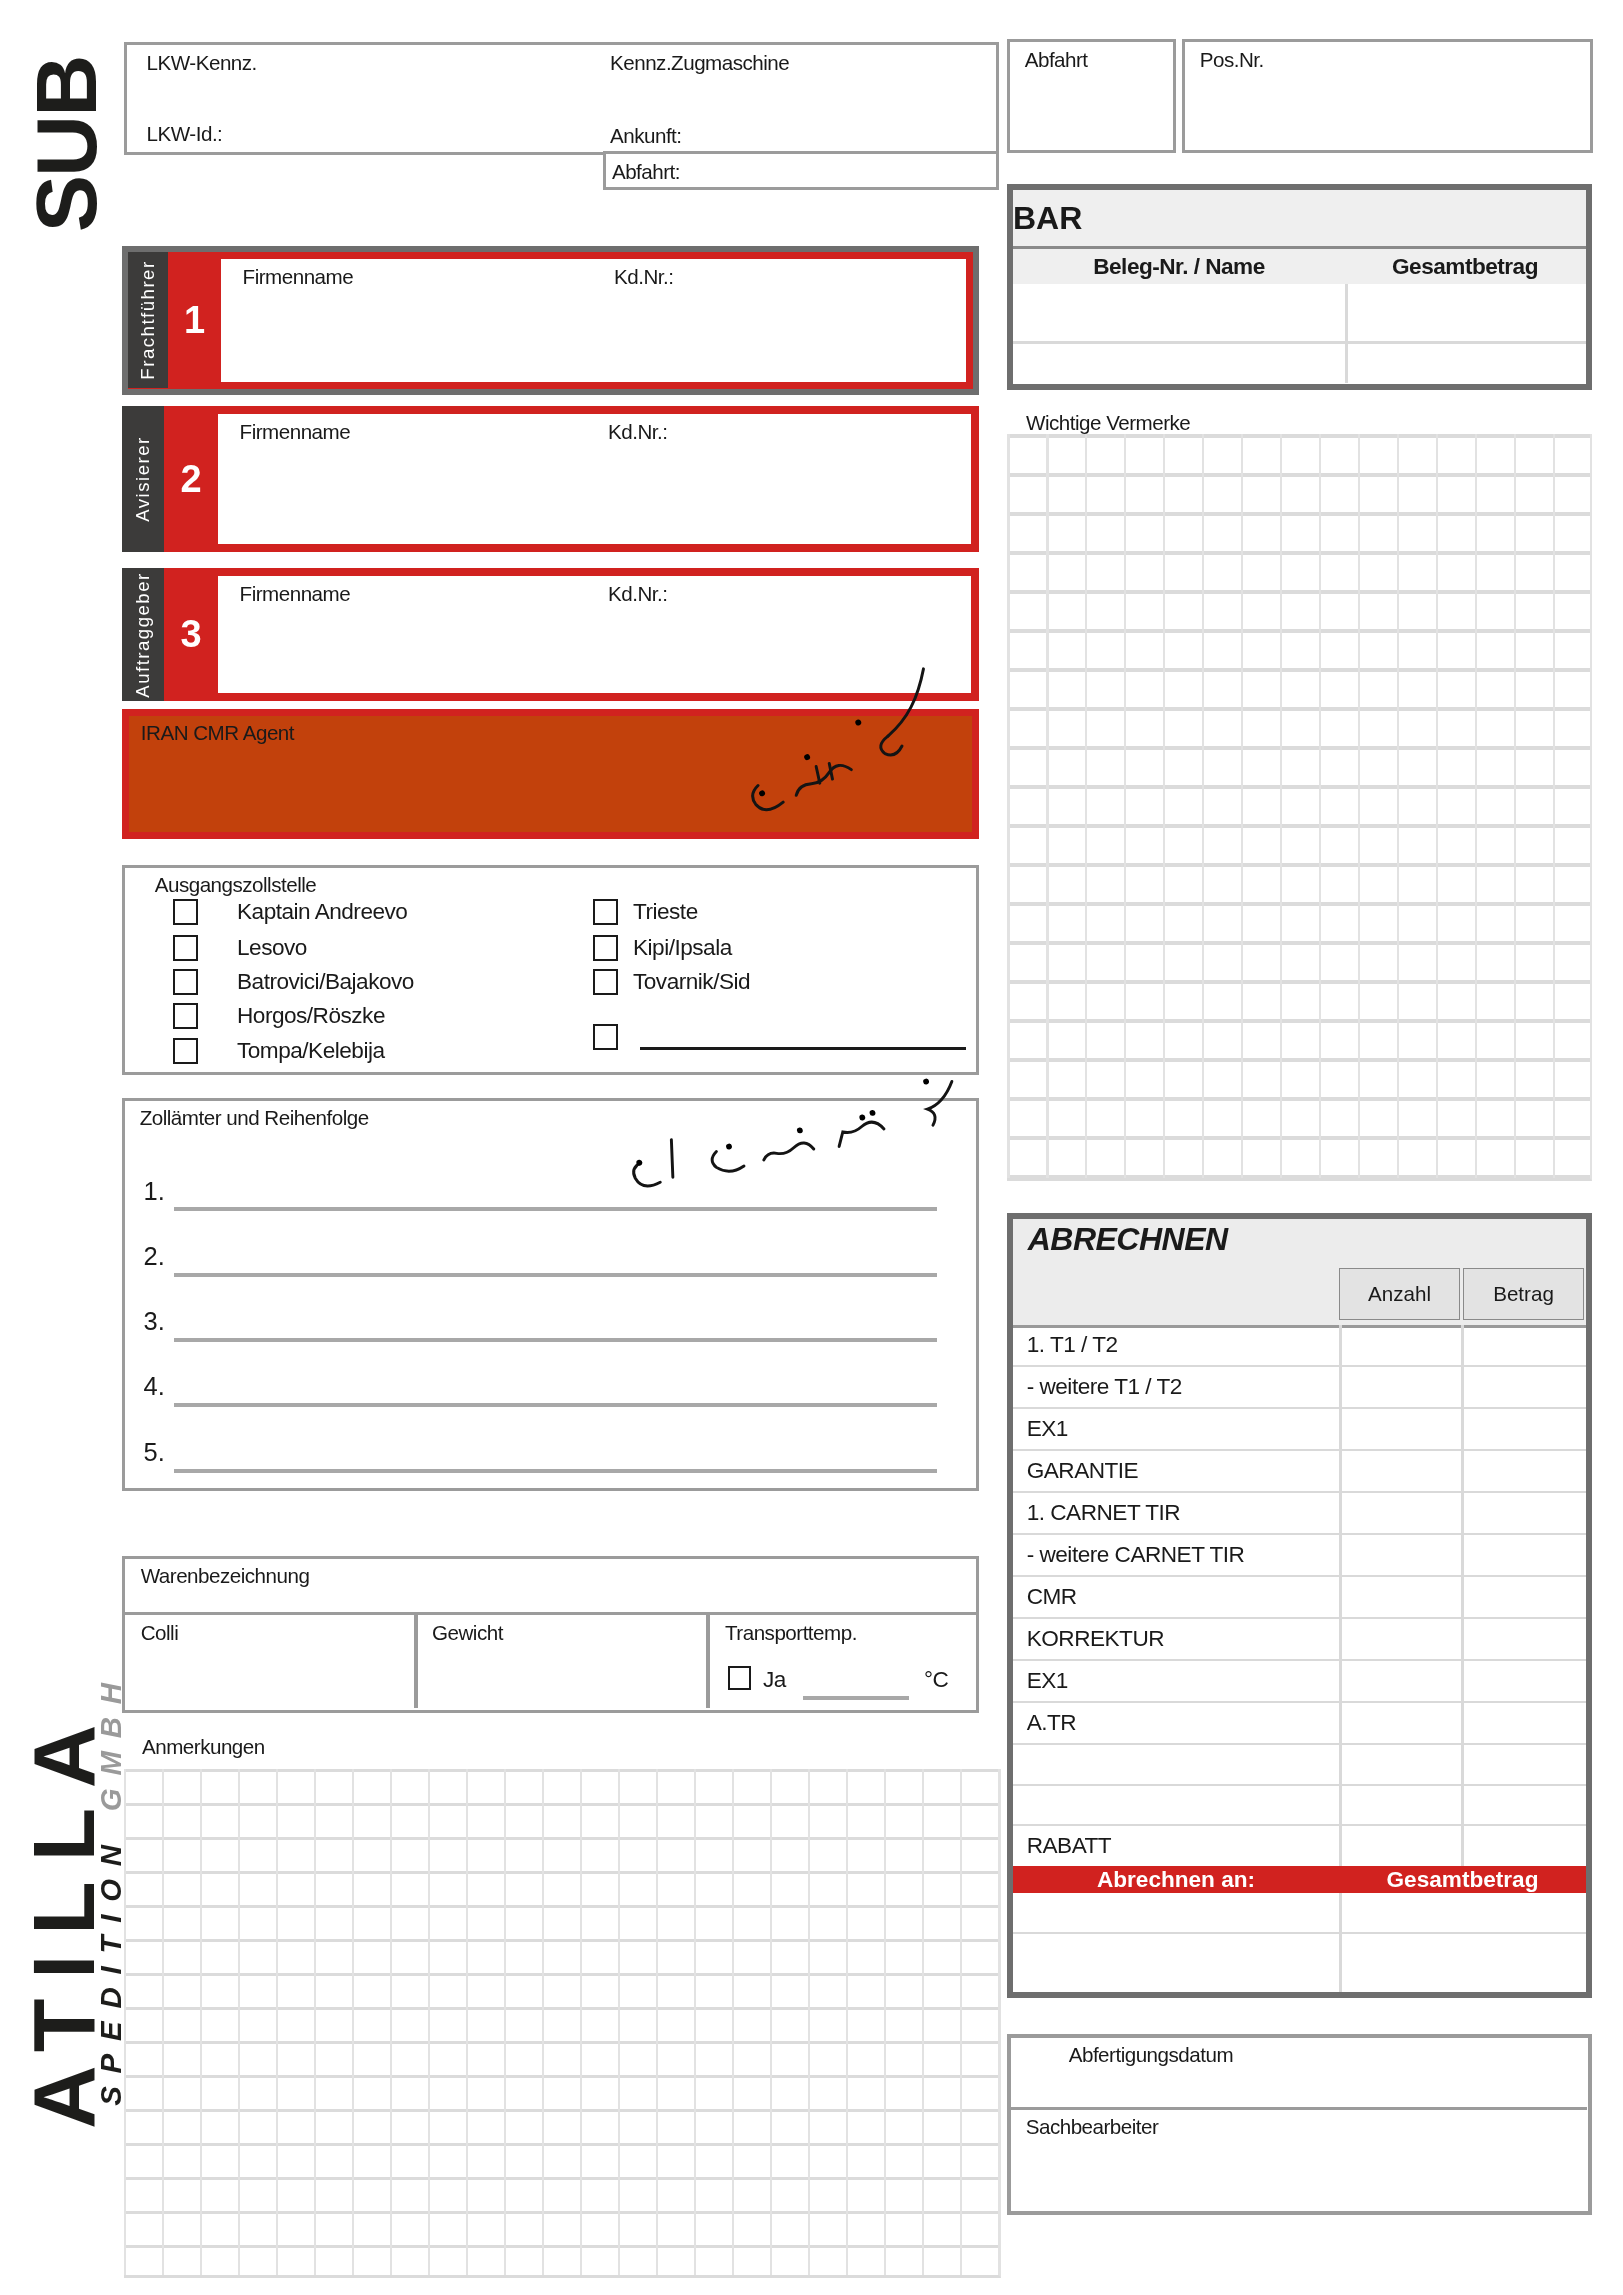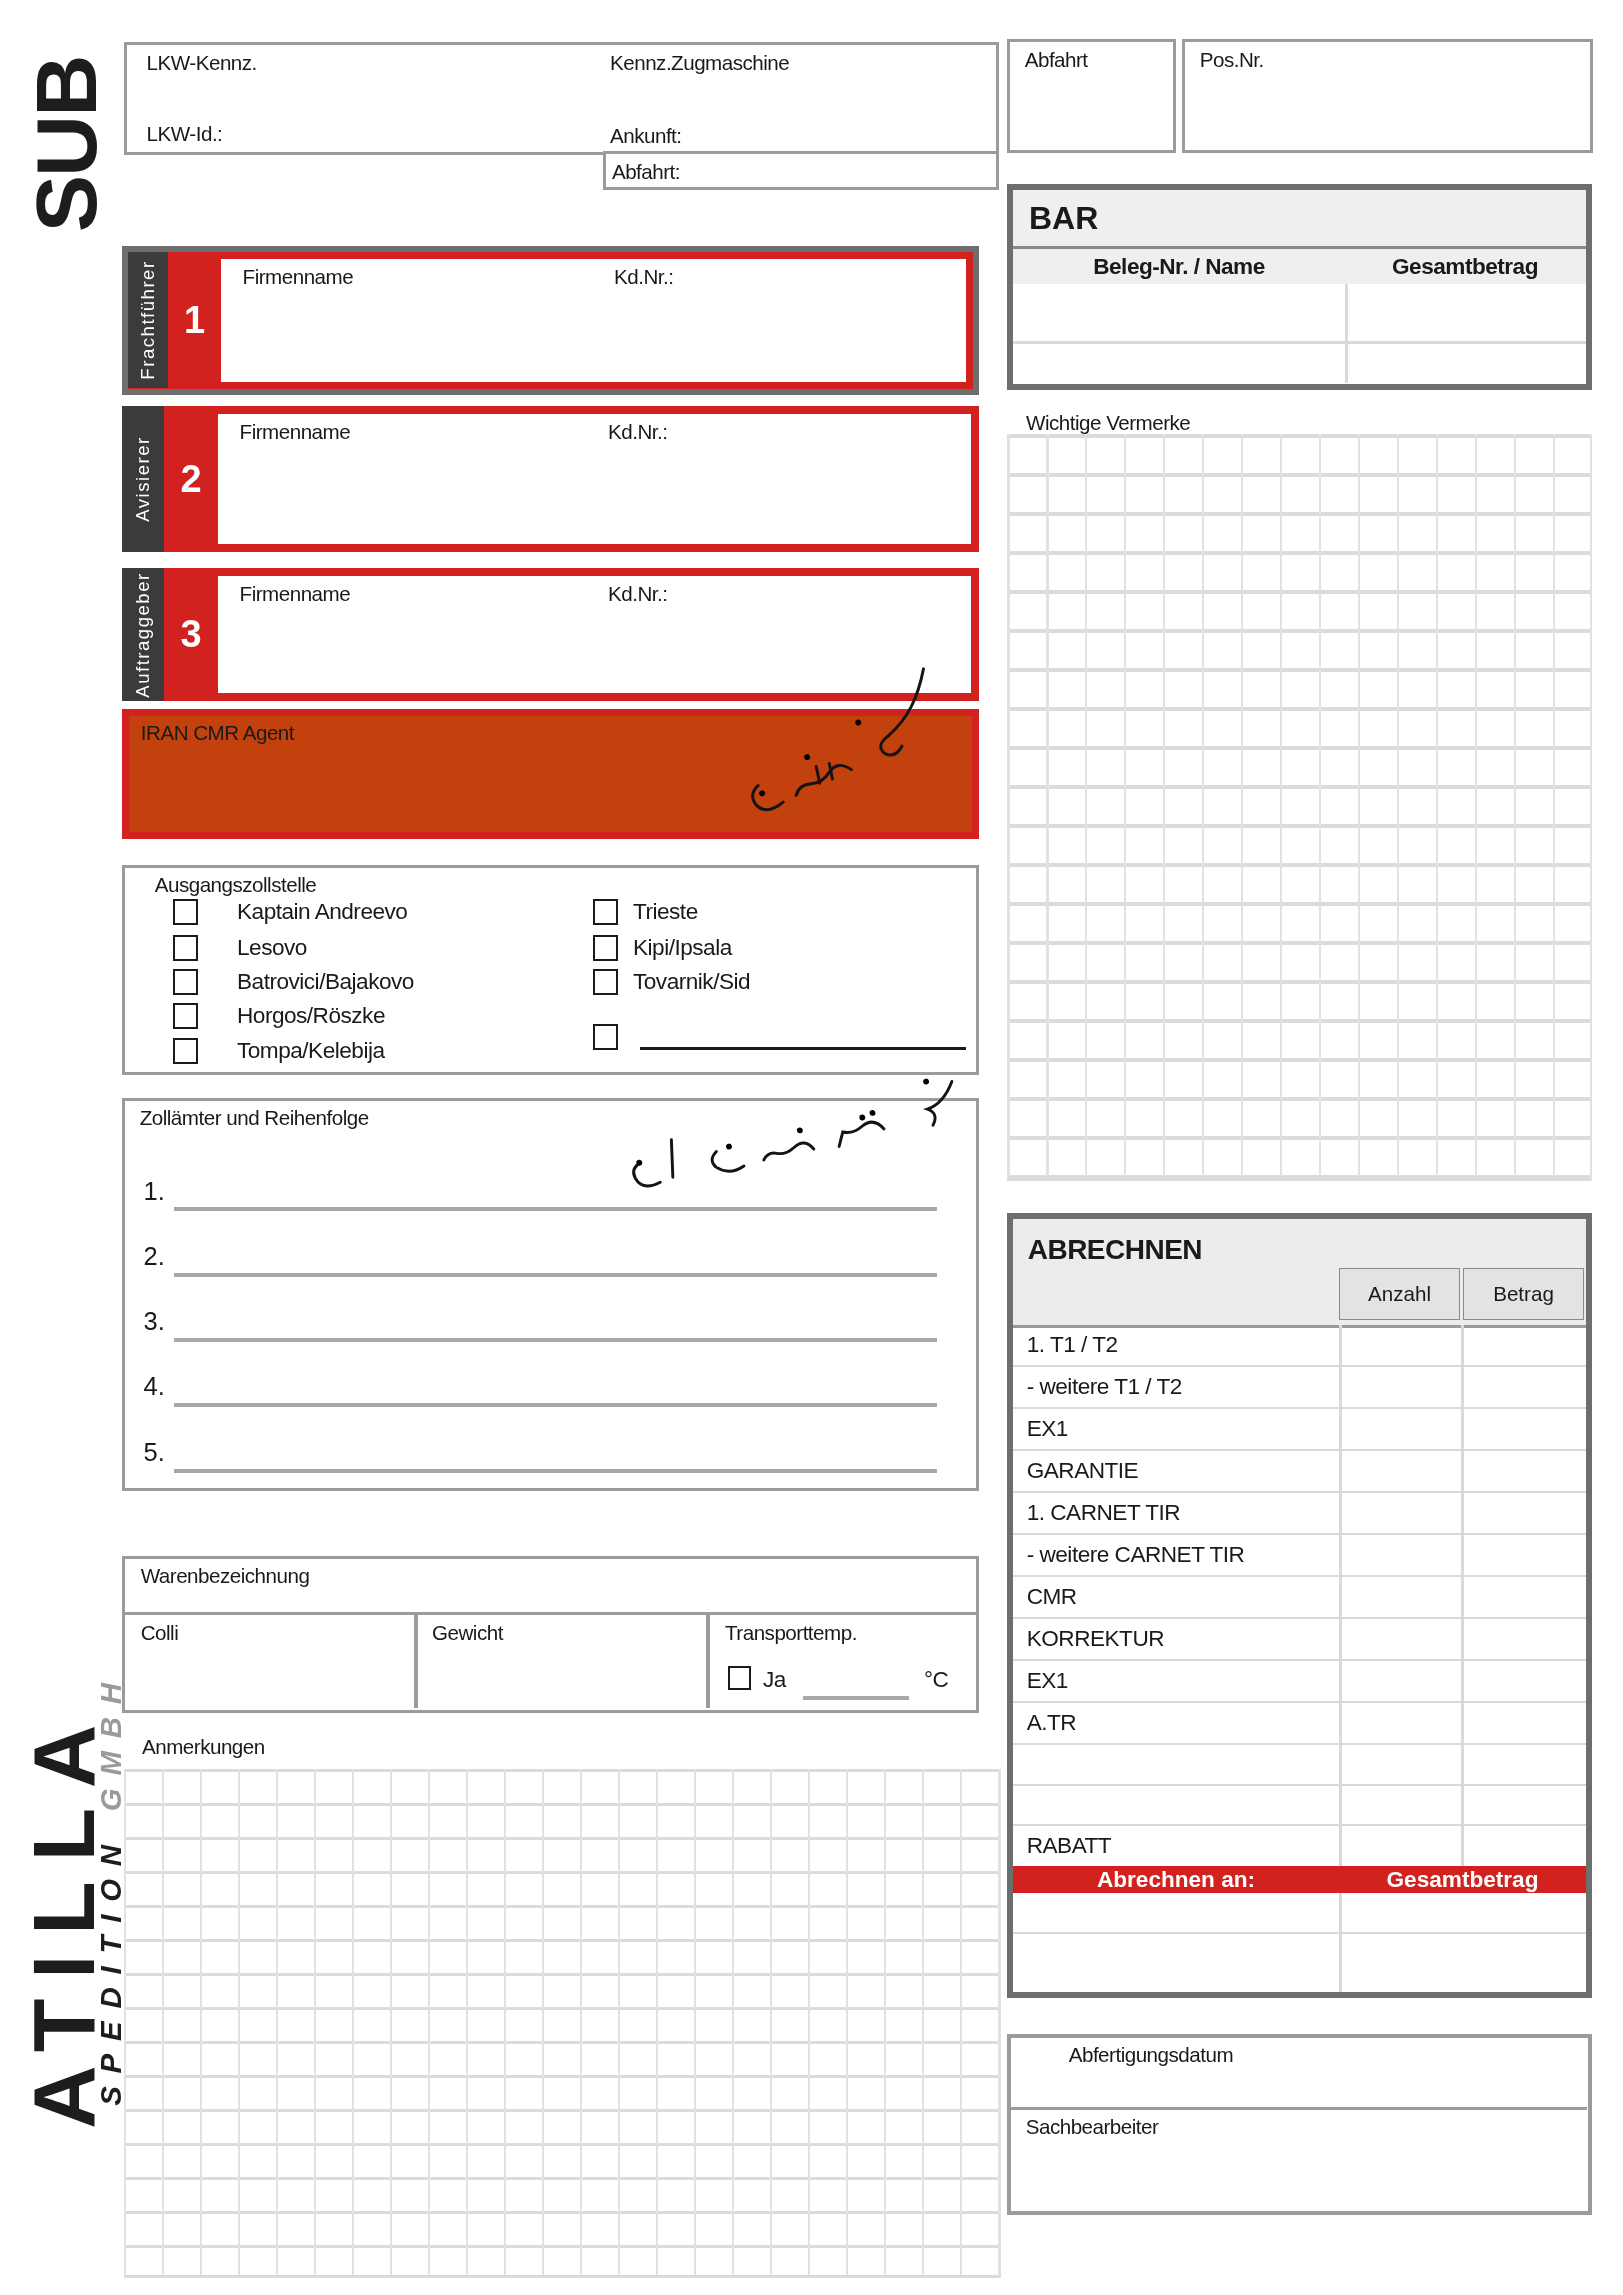--- a/index.html
+++ b/index.html
@@ -57,21 +57,21 @@
 
 <div class="box" style="left:1007px;top:39px;width:169px;height:114px;">
   <span class="lbl abs" style="left:14.7px;top:6.9px;">Abfahrt</span>
 </div>
 <div class="box" style="left:1182px;top:39px;width:411px;height:114px;">
   <span class="lbl abs" style="left:14.7px;top:6.9px;">Pos.Nr.</span>
 </div>
 
 <div class="box2" style="left:1007px;top:184px;width:585px;height:206px;">
   <div class="abs" style="left:0;top:0;width:573px;height:56px;background:#efefef;display:flex;align-items:center;">
-    <span class="b" style="font-size:32px;padding-left:16px;">BAR</span>
+    <span class="b" style="font-size:32px;padding-left:0;">BAR</span>
   </div>
   <div class="abs" style="left:0;top:56px;width:573px;height:2.9px;background:#8a8a8a;"></div>
   <div class="abs" style="left:0;top:59px;width:573px;height:35px;background:#efefef;">
     <span class="lbl46 b abs" style="left:0;top:5.9px;width:332px;text-align:center;">Beleg-Nr. / Name</span>
     <span class="lbl46 b abs" style="left:332px;top:5.9px;width:240px;text-align:center;">Gesamtbetrag</span>
   </div>
   <div class="hline" style="left:0;top:151px;width:573px;height:2.5px;"></div>
   <div class="vline" style="left:332px;top:94px;width:2.5px;height:99px;"></div>
   <div class="abs" style="left:0;top:94px;width:332px;height:57px;"></div>
   <div class="abs" style="left:335px;top:94px;width:238px;height:57px;"></div>
@@ -173,21 +173,21 @@
   <span class="abs" style="left:18.6px;top:206px;font-size:25.5px;">3.</span>
   <div class="ul" style="left:49px;top:237px;width:763px;"></div>
   <span class="abs" style="left:18.6px;top:271px;font-size:25.5px;">4.</span>
   <div class="ul" style="left:49px;top:302px;width:763px;"></div>
   <span class="abs" style="left:18.6px;top:337px;font-size:25.5px;">5.</span>
   <div class="ul" style="left:49px;top:368px;width:763px;"></div>
 </div>
 
 <div class="box2" style="left:1007px;top:1213px;width:585px;height:785px;">
   <div class="abs" style="left:0;top:0;width:573px;height:106px;background:#ececec;">
-    <span class="b abs" style="left:14.7px;top:15px;font-size:28px;letter-spacing:-0.5px;">ABRECHNEN</span>
+    <span class="b abs" style="left:14.7px;top:2px;font-size:32px;letter-spacing:-0.5px;font-style:italic;">ABRECHNEN</span>
     <div class="colhdr" style="left:326px;top:49px;width:121px;height:52px;">
       <span>Anzahl</span>
     </div>
     <div class="colhdr" style="left:450px;top:49px;width:121px;height:52px;">
       <span>Betrag</span>
     </div>
   </div>
   <div class="abs" style="left:0;top:106px;width:573px;height:2.5px;background:#9a9a9a;"></div>
 </div>
 

